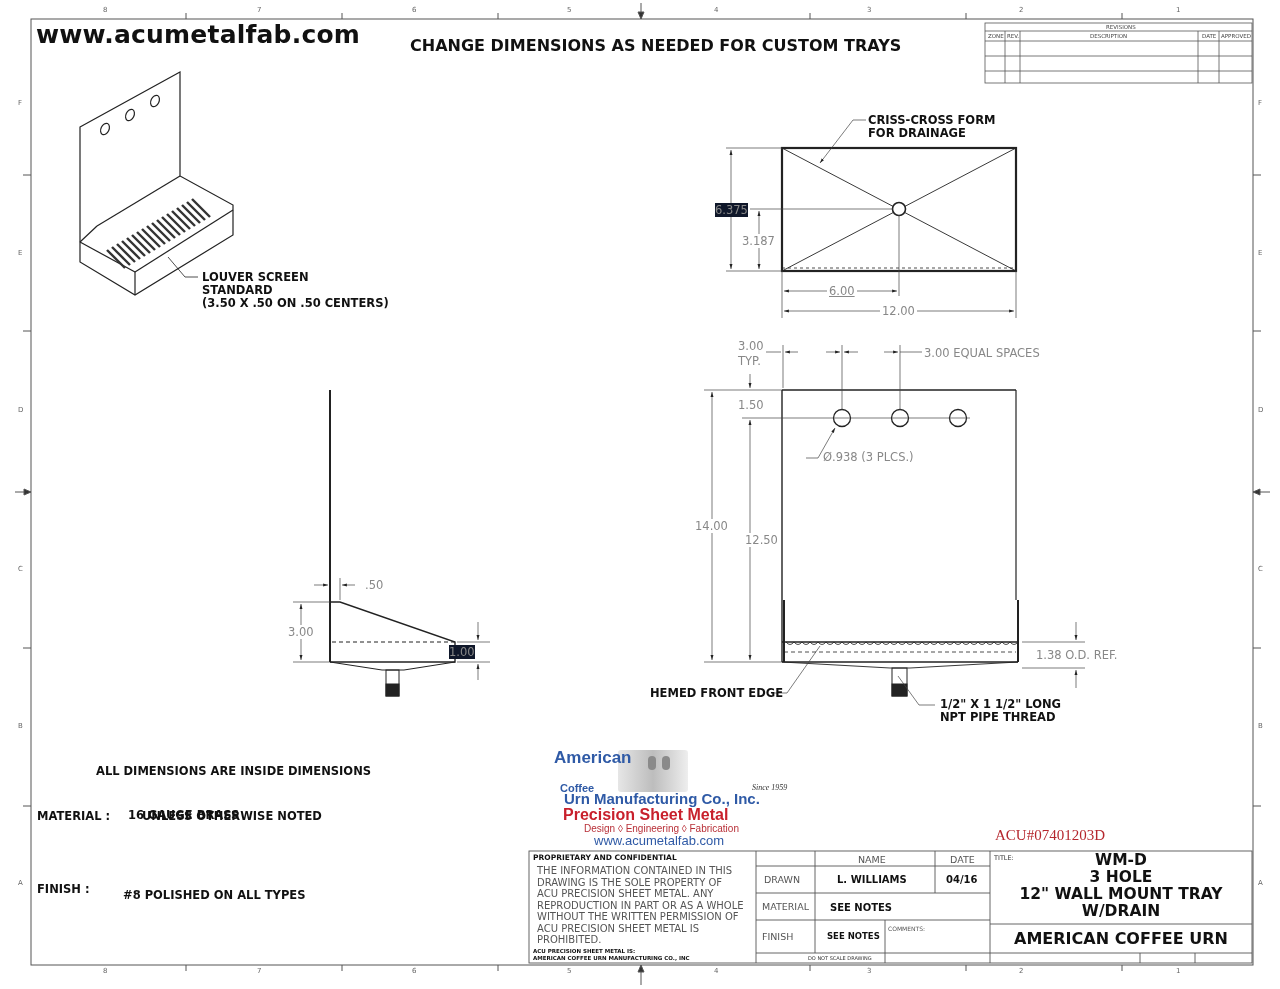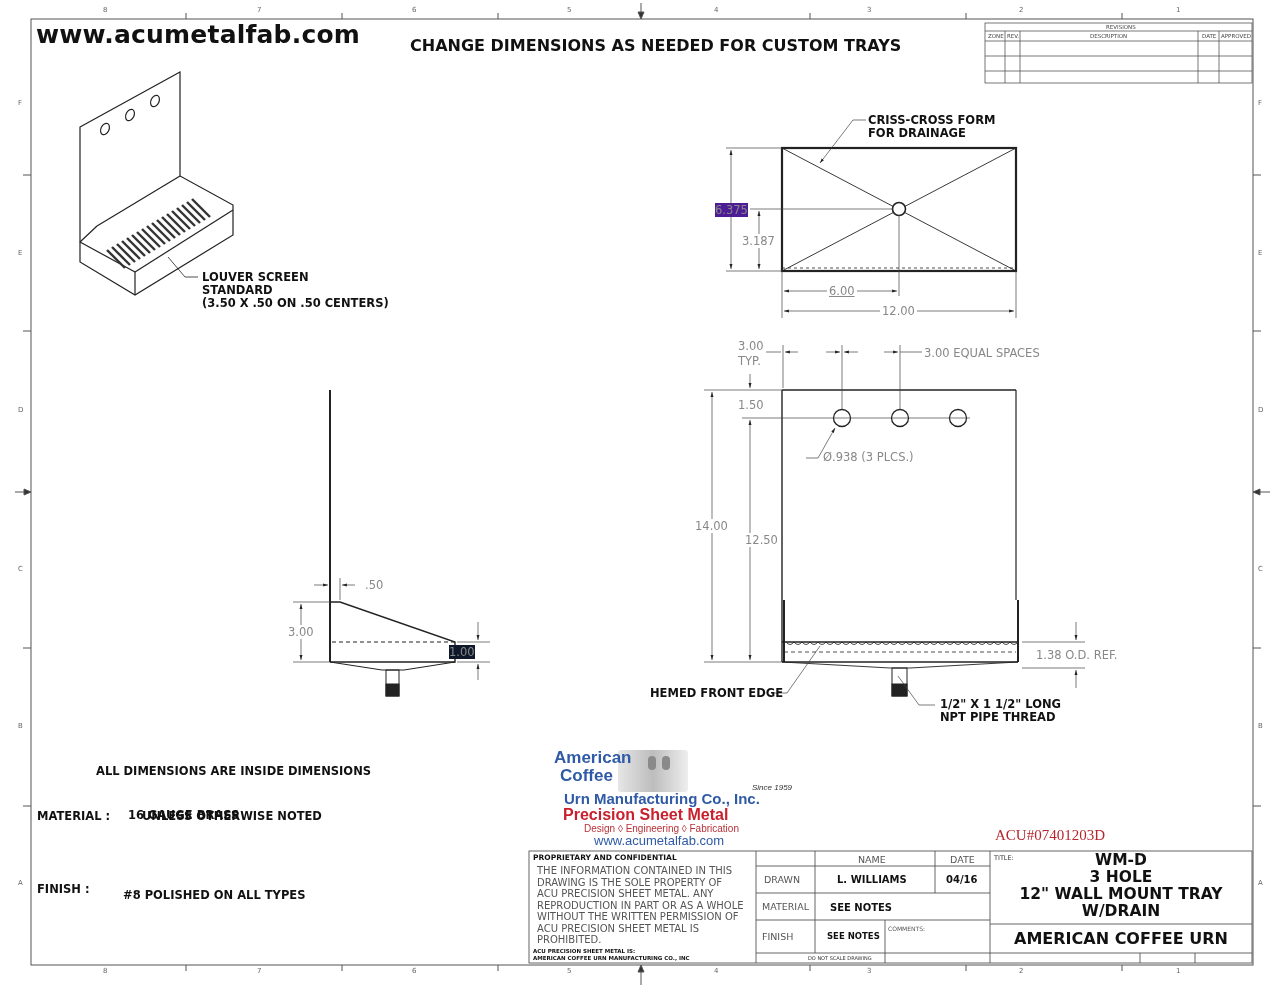--- a/index.html
+++ b/index.html
@@ -259,21 +259,21 @@
 <span class="txt rev-h" style="left:1090px;top:33px;">DESCRIPTION</span>
 <span class="txt rev-h" style="left:1202px;top:33px;">DATE</span>
 <span class="txt rev-h" style="left:1221px;top:33px;">APPROVED</span>
 
 <div class="txt note" style="left:202px;top:271px;">LOUVER SCREEN</div>
 <div class="txt note" style="left:202px;top:284px;">STANDARD</div>
 <div class="txt note" style="left:202px;top:297px;">(3.50 X .50 ON .50 CENTERS)</div>
 
 <div class="txt note" style="left:868px;top:114px;">CRISS-CROSS FORM</div>
 <div class="txt note" style="left:868px;top:127px;">FOR DRAINAGE</div>
-<div class="txt dim" style="left:715px;top:203px;background:#4c1d95;">6.375</div>
+<div class="txt dim" style="left:715px;top:203px;background:#0f172a;">6.375</div>
 <div class="txt dim" style="left:742px;top:234px;background:#fff;">3.187</div>
 <div class="txt dim" style="left:827px;top:284px;background:#fff;padding:0 2px;text-decoration:underline;">6.00</div>
 <div class="txt dim" style="left:880px;top:304px;background:#fff;padding:0 2px;">12.00</div>
 
 <div class="txt dim" style="left:365px;top:578px;">.50</div>
 <div class="txt dim" style="left:288px;top:625px;background:#fff;">3.00</div>
 <div class="txt dim" style="left:449px;top:645px;background:#0f172a;">1.00</div>
 
 <div class="txt dim" style="left:738px;top:339px;">3.00</div>
 <div class="txt dim" style="left:738px;top:354px;">TYP.</div>
@@ -292,23 +292,23 @@
 <div class="txt note" style="left:37px;top:810px;">MATERIAL :</div>
 <div class="txt note" style="left:128px;top:809px;">16 GAUGE BRASS</div>
 <div class="txt note" style="left:37px;top:883px;">FINISH :</div>
 <div class="txt note" style="left:123px;top:889px;">#8 POLISHED ON ALL TYPES</div>
 
 <div class="logo">
   <div class="abs" style="left:88px;top:0px;width:70px;height:42px;background:linear-gradient(90deg,#e6e6e6,#bdbdbd,#eeeeee);border-radius:3px;"></div>
   <div class="abs" style="left:118px;top:6px;width:8px;height:14px;background:#8a8a8a;border-radius:4px;"></div>
   <div class="abs" style="left:132px;top:6px;width:8px;height:14px;background:#8a8a8a;border-radius:4px;"></div>
   <div class="l1" style="left:4px;top:-2px;font-size:17px;">American</div>
-  <div class="l2" style="left:10px;top:16px;font-size:17px;">Coffee</div>
+  <div class="l2" style="left:10px;top:32px;font-size:11px;">Coffee</div>
   <div class="l3" style="left:14px;top:40px;font-size:15px;">Urn Manufacturing Co., Inc.</div>
-  <div class="abs" style="left:222px;top:33px;font-size:8px;font-style:italic;color:#333;font-family:Liberation Sans, sans-serif;">Since 1959</div>
+  <div class="abs" style="left:222px;top:33px;font-size:8px;font-style:italic;color:#333;font-family:Liberation Serif, serif;">Since 1959</div>
   <div class="red" style="left:33px;top:56px;font-size:16px;">Precision Sheet Metal</div>
   <div class="abs" style="left:54px;top:73px;font-size:10px;color:#b83038;font-family:'Liberation Sans',sans-serif;">Design ◊ Engineering ◊ Fabrication</div>
   <div class="www" style="left:64px;top:83px;font-size:13px;">www.acumetalfab.com</div>
 </div>
 
 <div class="txt acu-no">ACU#07401203D</div>
 
 <div class="txt" style="left:533px;top:853px;font-size:7.5px;font-weight:bold;">PROPRIETARY AND CONFIDENTIAL</div>
 <div class="abs prop-text" style="left:537px;top:865px;">
   <div>THE INFORMATION CONTAINED IN THIS</div>

